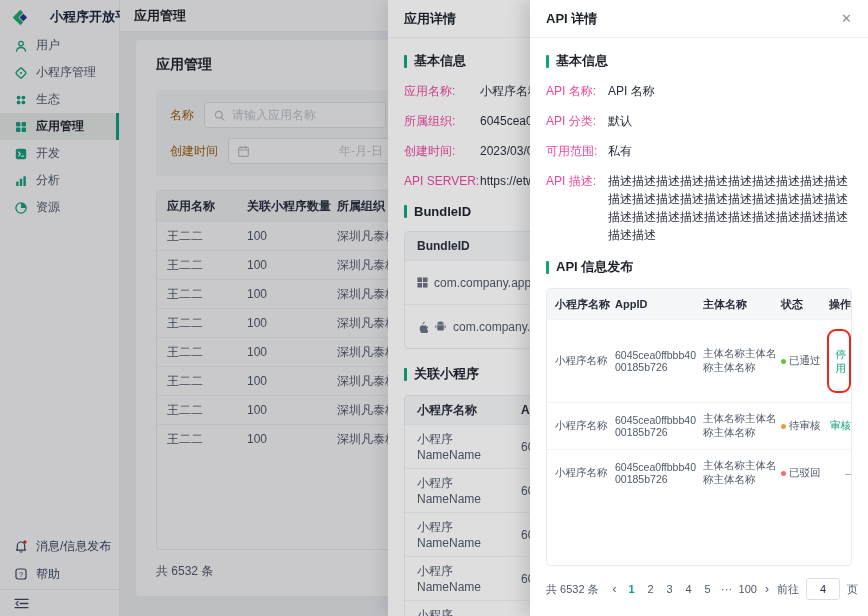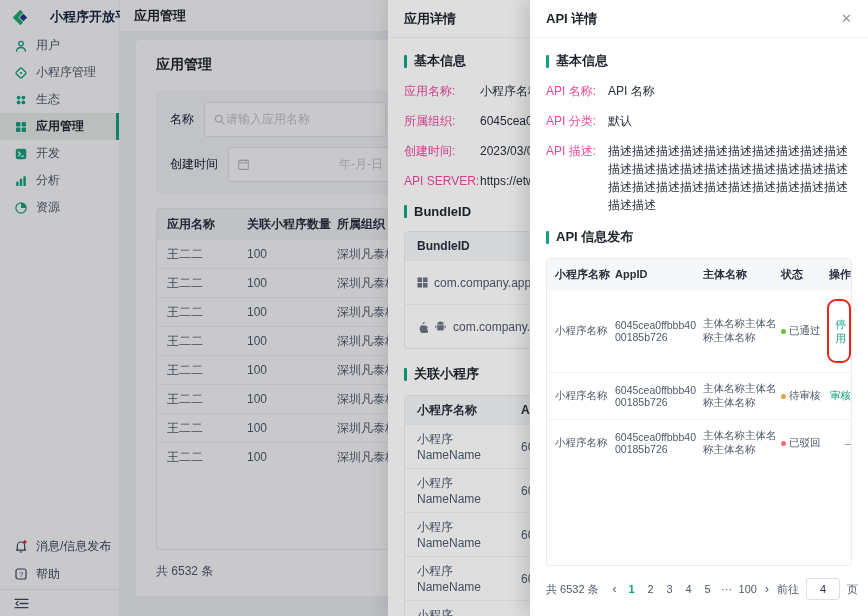--- a/index.html
+++ b/index.html
@@ -15,22 +15,22 @@
   .side-foot .nav-item{color:#3a4760;height:28px}
   .collapse-bar{position:absolute;left:0;bottom:0;width:100%;height:27px;border-top:1px solid #ebedf0;display:flex;align-items:center;padding-left:14px}
   
   .main-header{position:absolute;left:120px;top:0;right:0;height:32px;background:#fff;border-bottom:1px solid #eef0f2;line-height:32px;padding-left:14px;font-size:13px;font-weight:bold;z-index:1}
   .main-content{position:absolute;left:120px;top:32px;right:0;bottom:0;background:#f0f2f5;z-index:1}
   .card{position:absolute;left:16px;top:8px;width:716px;height:556px;background:#fff;border-radius:4px;padding:16px 20px;display:flex;flex-direction:column}
   .card-title{font-size:14px;font-weight:bold;height:24px;margin-bottom:10px}
   .filter-box{background:#f7f8fa;border-radius:4px;padding:12px 14px;margin-bottom:14px}
   .f-row{display:flex;align-items:center;margin-bottom:10px}
   .f-row:last-child{margin-bottom:0}
-  .f-lbl{color:#0f172a;margin-right:10px}
-  .f-input{height:35px;background:#fff;border:1px solid #e5e6eb;border-radius:3px;display:flex;align-items:center;padding:0 8px;width:182px}
+  .f-lbl{color:#a16207;margin-right:10px}
+  .f-input{height:26px;background:#fff;border:1px solid #e5e6eb;border-radius:3px;display:flex;align-items:center;padding:0 8px;gap:6px;width:182px}
   .f-input.date{width:164px}
   .ph{color:#c2c7cf}
   .ph.right{margin-left:auto}
   .tbl{border:1px solid #e9ebef;border-radius:4px;overflow:hidden}
   .main-tbl{flex:1}
   .tbl-h{background:#f5f6f7;display:flex;font-weight:bold;color:#272e3b}
   .main-tbl .tbl-h{height:30px;align-items:center}
   .m-c1{width:90px;padding-left:10px;flex-shrink:0}
   .m-c2{width:90px;flex-shrink:0}
   .m-c3{flex:1}
@@ -413,20 +413,24 @@
       <div id="api-fields">
           <div class="field">
             <span class="lbl">API 名称:</span>
             <span class="val">API 名称</span>
           </div>
           <div class="field">
             <span class="lbl">API 分类:</span>
             <span class="val">默认</span>
           </div>
           <div class="field">
+            <span class="lbl">可用范围:</span>
+            <span class="val">私有</span>
+          </div>
+          <div class="field">
             <span class="lbl">API 描述:</span>
             <span class="val">描述描述描述描述描述描述描述描述描述描述描述描述描述描述描述描述描述描述描述描述描述描述描述描述描述描述描述描述描述描述描述描述</span>
           </div>
         </div>
       <div class="sec-title">
           <span class="sec-bar"></span>
           <span>API 信息发布</span>
         </div>
       <div class="a-tbl">
         <div class="a-h" id="api-thead">

